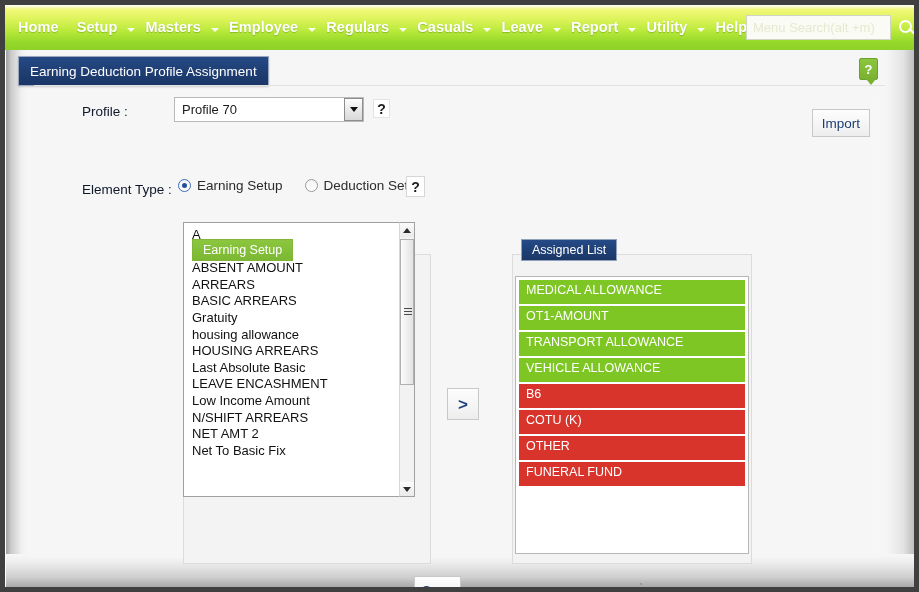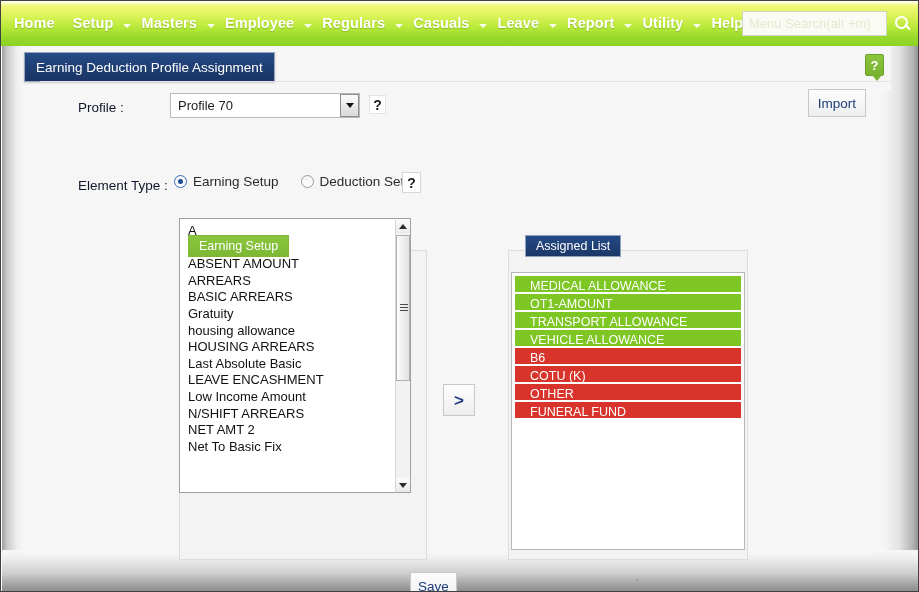--- a/index.html
+++ b/index.html
@@ -9,21 +9,21 @@
     background: #ffffff;
     font-family: "Liberation Sans", sans-serif;
     overflow: hidden;
   }
 
   
   #app {
     position: relative;
     width: 919px; height: 592px;
     background: #ffffff;
-    border: 1px solid #404040;
+    border: 5px solid #404040;
     overflow: hidden;
   }
 
   
   #topnav {
     position: absolute;
     left: 0; top: 0;
     width: 919px; height: 45px;
     background: linear-gradient(to bottom,
         #ffffff 0%,
@@ -114,21 +114,21 @@
   }
   #content {
     position: absolute;
     left: 22px; top: 0;
     width: 851px; height: 508px;
     background: #f6f6f6;
   }
 
   
   #title-strip {
-    position: absolute; left: 16px; top: 0;
+    position: absolute; left: 6px; top: 0;
     width: 851px; height: 44px;
     background: #f6f6f6;
   }
   #title-strip::after {
     content: "";
     position: absolute; left: 0; bottom: 8px;
     width: 851px; height: 1px;
     background: #e2e2e2;
   }
   #page-title {
@@ -234,28 +234,28 @@
     background: linear-gradient(to bottom,#fdfdfd 0%,#f6f6f6 50%,#ededed 100%);
     border: 1px solid #c8c8c8;
     color: #1d3c78;
     font-size: 13.5px;
     font-family: "Liberation Sans", sans-serif;
     display: flex; align-items: center; justify-content: center;
     cursor: pointer;
   }
   #import-button {
     position: absolute;
-    right: 9px; top: 43px;
+    right: 9px; top: 59px;
     width: 58px; height: 28px;
   }
 
   
   .panel-tab {
     position: absolute;
-    top: 0; left: 17px;
+    top: 0; left: 9px;
     height: 22px;
     padding: 0 10px;
     display: flex; align-items: center;
     font-size: 12.5px;
     color: #ffffff;
     z-index: 3;
     white-space: nowrap;
   }
   #left-tab {
     background: linear-gradient(to bottom,#8cc63f 0%,#7cb833 100%);
@@ -363,25 +363,25 @@
   #assigned-list-box {
     position: absolute;
     left: 487px; top: 226px;
     width: 234px; height: 278px;
     background: #ffffff;
     border: 1px solid #b6b6b6;
     padding: 3px;
     overflow: hidden;
   }
   .assigned-item {
-    height: 16px;
+    height: 24px;
     line-height: 21px;
     color: #ffffff;
     font-size: 12.5px;
-    padding-left: 15px;
+    padding-left: 7px;
     margin-bottom: 2px;
     white-space: nowrap;
   }
   .assigned-item.earning { background: #7dc623; }
   .assigned-item.deduction { background: #d9342b; }
 
   
   #save-button {
     position: absolute;
     left: 386px; top: 526px;

